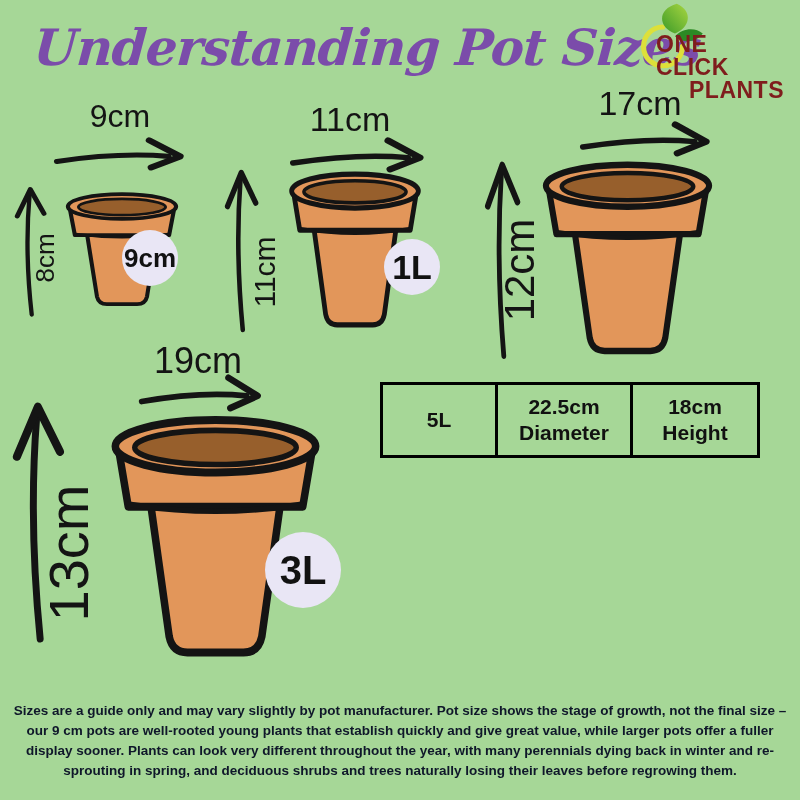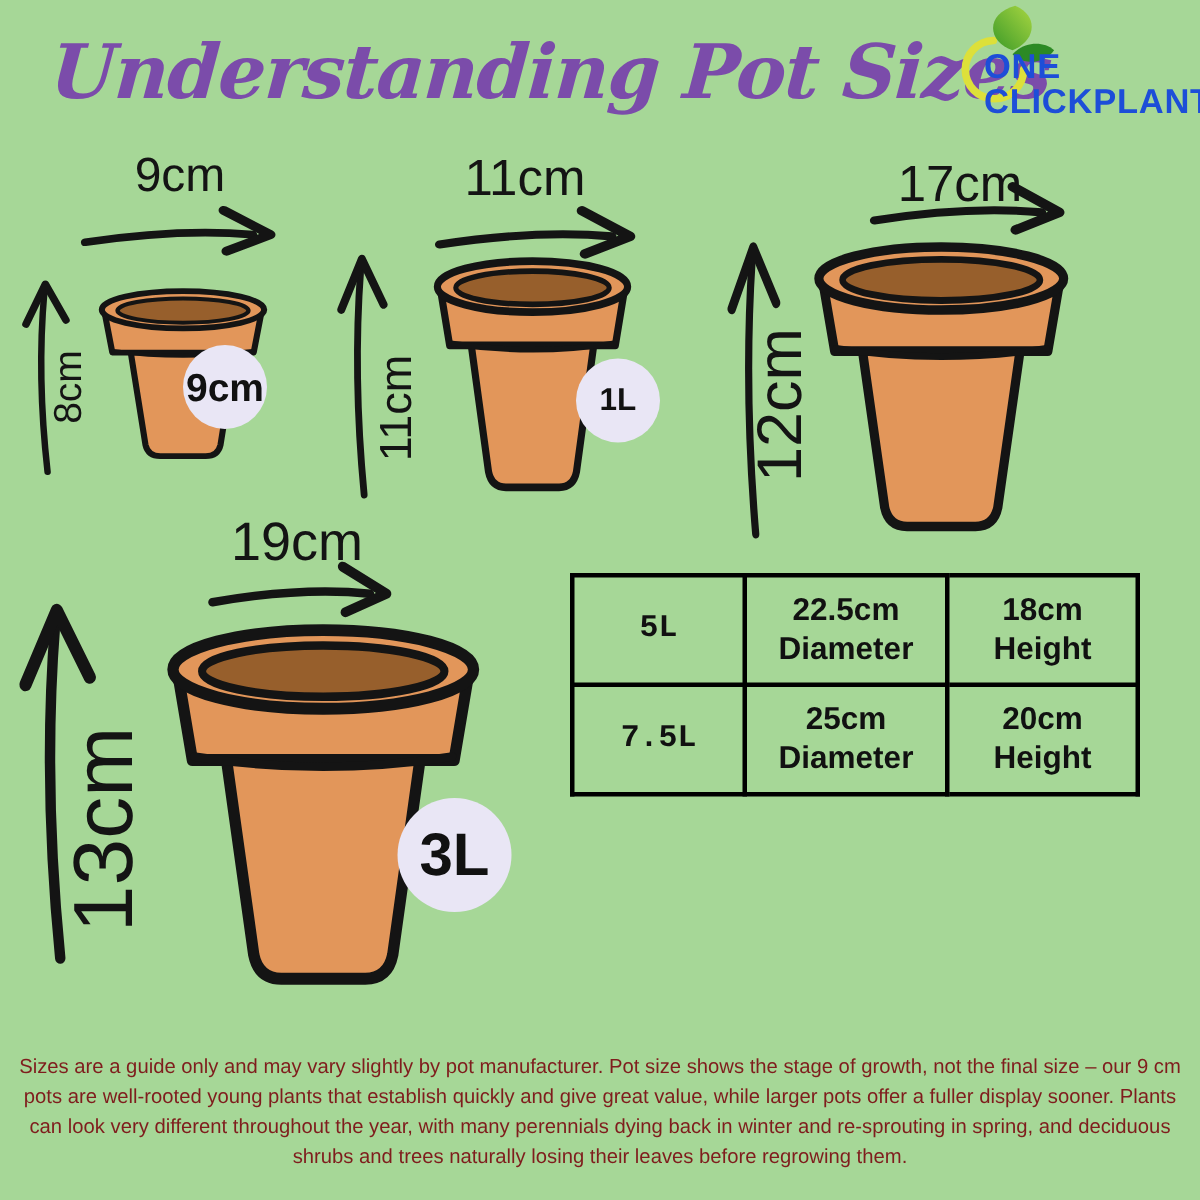--- a/index.html
+++ b/index.html
@@ -11,22 +11,22 @@
   
   .title{
     position:absolute;left:34px;top:18px;width:600px;
     font-family:"DejaVu Serif",serif;font-style:italic;font-weight:bold;
     font-size:50px;color:#7b4caa;white-space:nowrap;letter-spacing:-1px;
     transform:skewX(-4deg);
   }
   
   .logo-text{
     position:absolute;left:656px;top:33px;width:128px;
-    display:flex;flex-direction:row;align-items:flex-end;
-    font-weight:600;color:#1d4ed8;letter-spacing:.5px;line-height:23px;font-size:23px;
+    display:flex;flex-direction:column;align-items:flex-end;
+    font-weight:600;color:#7f1d1d;letter-spacing:.5px;line-height:23px;font-size:23px;
   }
   
   .dim-label{position:absolute;text-align:center;color:#141414;}
   .rot{transform:rotate(-90deg);transform-origin:center center;}
   
   .badge{
     position:absolute;border-radius:50%;background:#e9e6f5;
     display:flex;align-items:center;justify-content:center;
     font-weight:bold;color:#111;
   }
@@ -40,27 +40,27 @@
   
   table.size-table{
     position:absolute;left:380px;top:382px;border-collapse:collapse;
     table-layout:fixed;
   }
   table.size-table td{
     border:3px solid #000;text-align:center;vertical-align:middle;
     font-weight:bold;font-size:21px;line-height:1.25;color:#111;
     height:70px;padding:0;
   }
-  td.col-vol{width:112px;font-family:Liberation Mono, monospace;}
+  td.col-vol{width:112px;}
   td.col-dia{width:132px;}
   td.col-hei{width:124px;}
   
   .footer{
     position:absolute;left:5px;top:701px;width:790px;
-    text-align:center;font-weight:normal;font-size:13.5px;line-height:20px;color:#7f1d1d;
+    text-align:center;font-weight:bold;font-size:13.5px;line-height:20px;color:#0f172a;
   }
 </style>
 </head>
 <body>
 
 <div id="stage">
 
   <div class="title">Understanding Pot Sizes</div>
 
   <svg style="left:638px;top:2px;" width="74" height="74" viewBox="0 0 80 80">
@@ -108,23 +108,23 @@
     <path class="arrow-head" d="M6,48 L24,8 L43,44"></path>
   </svg>
   <div class="dim-label rot" style="left:215px;top:257px;width:100px;height:30px;line-height:30px;font-size:30px;">11cm</div>
   <svg style="left:280px;top:163px;" width="150" height="170" viewBox="0 0 220 230" preserveAspectRatio="none">
     <path class="pot-body" d="M50,90 L170,90 L153,205 Q150,219 136,219 L84,219 Q70,219 67,205 Z"></path>
     <path class="pot-rim" d="M21,46 Q18,36 30,34 L190,34 Q202,36 199,46 L191,91 L29,91 Z"></path>
     <ellipse class="pot-top" cx="110" cy="38" rx="93" ry="23"></ellipse>
     <ellipse class="pot-soil" cx="110" cy="39" rx="75" ry="15"></ellipse>
     <path class="pot-rimline" d="M30,89 Q110,101 190,89"></path>
   </svg>
-  <div class="badge" style="left:384px;top:239px;width:56px;height:56px;font-size:21px;">1L</div>
+  <div class="badge" style="left:384px;top:239px;width:56px;height:56px;font-size:34px;">1L</div>
 
-  <div class="dim-label" style="left:575px;top:104px;width:130px;font-size:34px;">17cm</div>
+  <div class="dim-label" style="left:575px;top:84px;width:130px;font-size:34px;">17cm</div>
   <svg style="left:578px;top:120px;" width="136" height="36" viewBox="0 0 140 40" preserveAspectRatio="none">
     <path class="arrow-line" d="M5,30 Q70,19 120,24"></path>
     <path class="arrow-head" d="M100,5 L132,24 L102,37"></path>
   </svg>
   <svg style="left:483px;top:157px;" width="40" height="204" viewBox="0 0 50 200" preserveAspectRatio="none">
     <path class="arrow-line" d="M26,195 Q16,100 23,16"></path>
     <path class="arrow-head" d="M6,48 L24,8 L43,44"></path>
   </svg>
   <div class="dim-label rot" style="left:445px;top:249px;width:150px;height:42px;line-height:42px;font-size:42px;">12cm</div>
   <svg style="left:531px;top:151px;" width="193" height="210" viewBox="0 0 220 230" preserveAspectRatio="none">
@@ -160,29 +160,18 @@
         <td class="col-vol">5L</td>
         <td class="col-dia">
           <span style="display:block">22.5cm</span>
           <span style="display:block">Diameter</span>
         </td>
         <td class="col-hei">
           <span style="display:block">18cm</span>
           <span style="display:block">Height</span>
         </td>
       </tr>
-      <tr>
-        <td class="col-vol">7.5L</td>
-        <td class="col-dia">
-          <span style="display:block">25cm</span>
-          <span style="display:block">Diameter</span>
-        </td>
-        <td class="col-hei">
-          <span style="display:block">20cm</span>
-          <span style="display:block">Height</span>
-        </td>
-      </tr>
     </tbody>
   </table>
 
   <div class="footer">Sizes are a guide only and may vary slightly by pot manufacturer. Pot size shows the stage of growth, not the final size – our 9 cm pots are well-rooted young plants that establish quickly and give great value, while larger pots offer a fuller display sooner. Plants can look very different throughout the year, with many perennials dying back in winter and re-sprouting in spring, and deciduous shrubs and trees naturally losing their leaves before regrowing them.</div>
 
 </div>
 
 </body></html>

